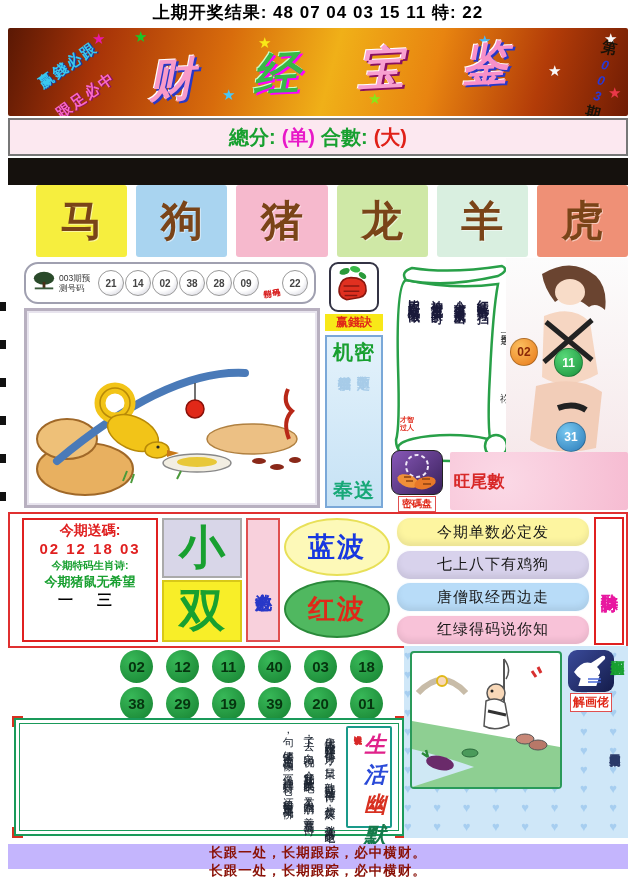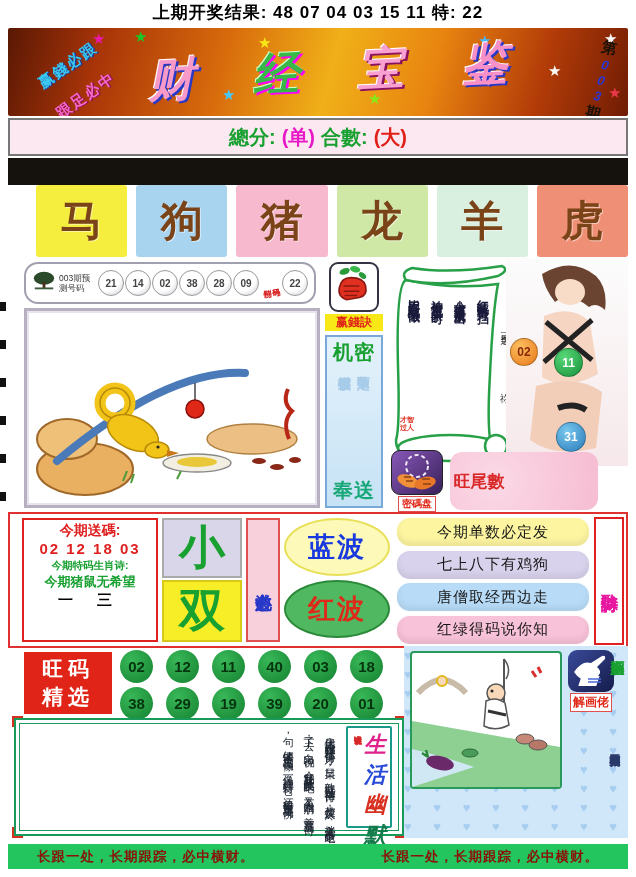--- a/index.html
+++ b/index.html
@@ -97,21 +97,21 @@
   .gball{position:absolute;border-radius:50%;display:flex;align-items:center;justify-content:center;
          font-weight:bold;border:1px solid rgba(0,0,0,.25);}
   .gb0{left:4px;top:80px;width:26px;height:26px;background:radial-gradient(circle at 35% 30%,#fcc060,#e87818);color:#8a2808;font-size:12px;}
   .gb1{left:48px;top:90px;width:27px;height:27px;background:radial-gradient(circle at 35% 30%,#58d878,#18903a);color:#fff;font-size:12px;}
   .gb2{left:50px;top:164px;width:28px;height:28px;background:radial-gradient(circle at 35% 30%,#78c8f0,#2a7ab8);color:#fff;font-size:12px;}
 
   
   .disc{left:390px;top:450px;width:54px;height:62px;display:flex;flex-direction:column;align-items:center;}
   .disc-icon{width:50px;height:44px;border-radius:9px;background:linear-gradient(135deg,#8858b8,#38205a);border:1px solid #222;overflow:hidden;}
   .disc-label{margin-top:1px;background:#fff;border:1px solid #e05050;color:#e02818;font-size:10px;font-weight:bold;padding:0 3px;}
-  .wangtail{left:450px;top:452px;width:148px;height:58px;border-radius:12px;
+  .wangtail{left:450px;top:452px;width:178px;height:58px;border-radius:2px;
             background:radial-gradient(circle at 30% 50%,#fbd9e6,#f6bcd2);display:flex;align-items:center;gap:48px;}
   .wangtail .title{color:#d82828;font-size:17px;font-weight:bold;width:58px;text-align:center;}
   .wt-rows{flex:1;}
   .wt-row{display:flex;align-items:center;height:26px;}
   .wt-row .lab{color:#1a2a8a;font-size:15px;font-weight:bold;}
   .wt-row .val{color:#18a030;font-size:20px;font-weight:bold;letter-spacing:4px;margin-left:4px;}
 
   
   .tips{left:8px;top:512px;width:620px;height:136px;border:2px solid #e03030;box-sizing:border-box;background:#fff;}
   .tips > div{position:absolute;box-sizing:border-box;}
@@ -175,22 +175,22 @@
            border-radius:4px;box-sizing:border-box;overflow:hidden;}
   .hand-wrap{position:absolute;left:162px;top:4px;width:50px;display:flex;flex-direction:column;align-items:center;}
   .hand-icon{width:46px;height:42px;border-radius:9px;background:linear-gradient(135deg,#3a4a9a,#141c4a);overflow:hidden;}
   .hand-label{margin-top:1px;background:#fff;border:1px solid #e05050;color:#e02818;font-size:12px;font-weight:bold;padding:0 2px;}
   .li-title{position:absolute;left:206px;top:4px;writing-mode:vertical-rl;text-orientation:upright;
             color:#18a030;font-size:14px;font-weight:bold;line-height:16px;}
   .li-caption{position:absolute;left:204px;top:100px;writing-mode:vertical-rl;text-orientation:upright;
             color:#2a3a6a;font-size:11px;font-weight:bold;line-height:14px;}
 
   
-  .footer{left:8px;top:844px;width:620px;height:25px;background:#22c55e;display:flex;
-          justify-content:space-between;align-items:center;padding:0 29px;box-sizing:border-box;}
+  .footer{left:8px;top:844px;width:620px;height:25px;background:#c4b5fd;display:flex;
+          justify-content:space-between;align-items:center;padding:0 14px;box-sizing:border-box;flex-direction:column;}
   .footer span{color:#8a1208;font-size:13.5px;font-weight:bold;letter-spacing:1px;}
 </style>
 </head>
 <body>
 
 <div id="page">
 
   <div class="abs top-strip">上期开奖结果: 48 07 04 03 15 11  特: 22</div>
 
   <div class="abs banner">
@@ -395,24 +395,20 @@
       <div class="pill p1">七上八下有鸡狗</div>
       <div class="pill p2">唐僧取经西边走</div>
       <div class="pill p3">红绿得码说你知</div>
     </div>
     <div class="poem-title">
         <span>傅特詩歌</span>
       </div>
   </div>
 
   <div class="abs hot">
-    <div class="hot-label">
-      <span>旺码</span>
-      <span>精选</span>
-    </div>
     <div class="hot-balls">
       <span class="hball">02</span>
       <span class="hball">12</span>
       <span class="hball">11</span>
       <span class="hball">40</span>
       <span class="hball">03</span>
       <span class="hball">18</span>
       <span class="hball">38</span>
       <span class="hball">29</span>
       <span class="hball">19</span>

